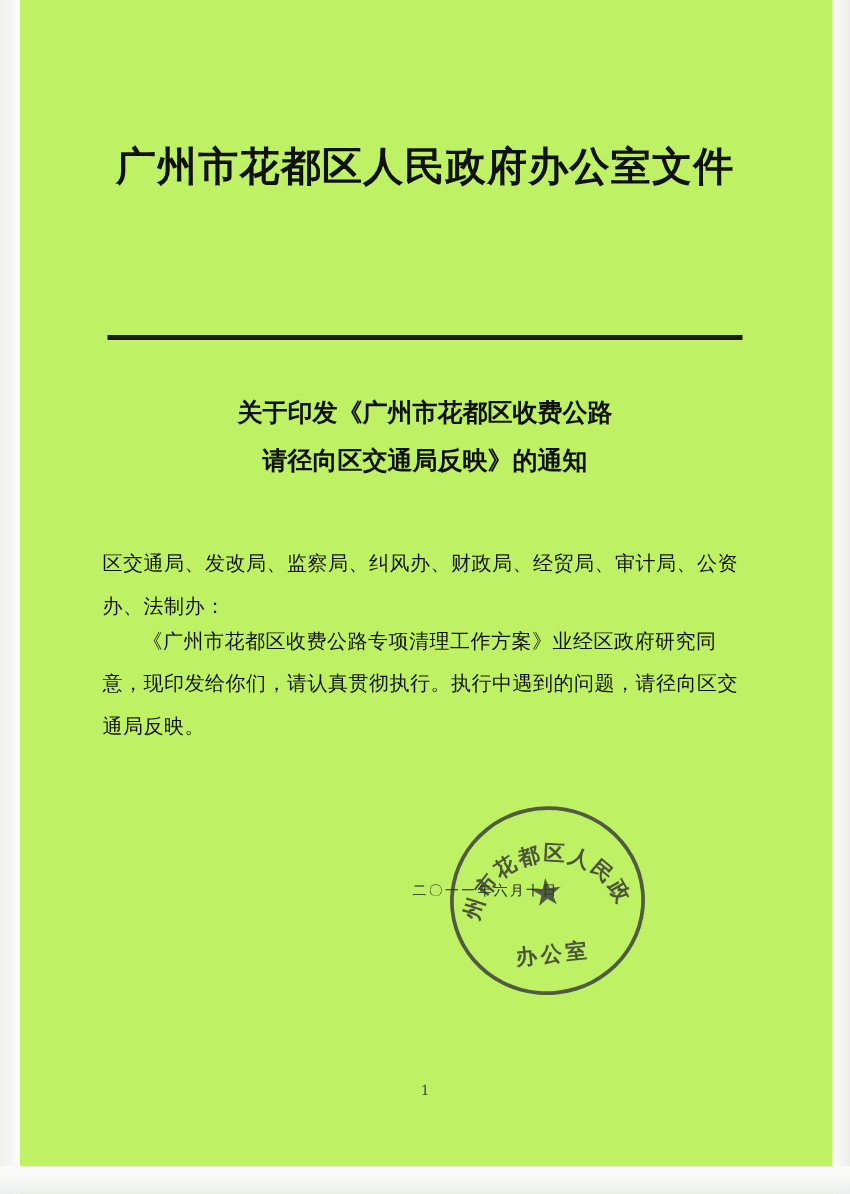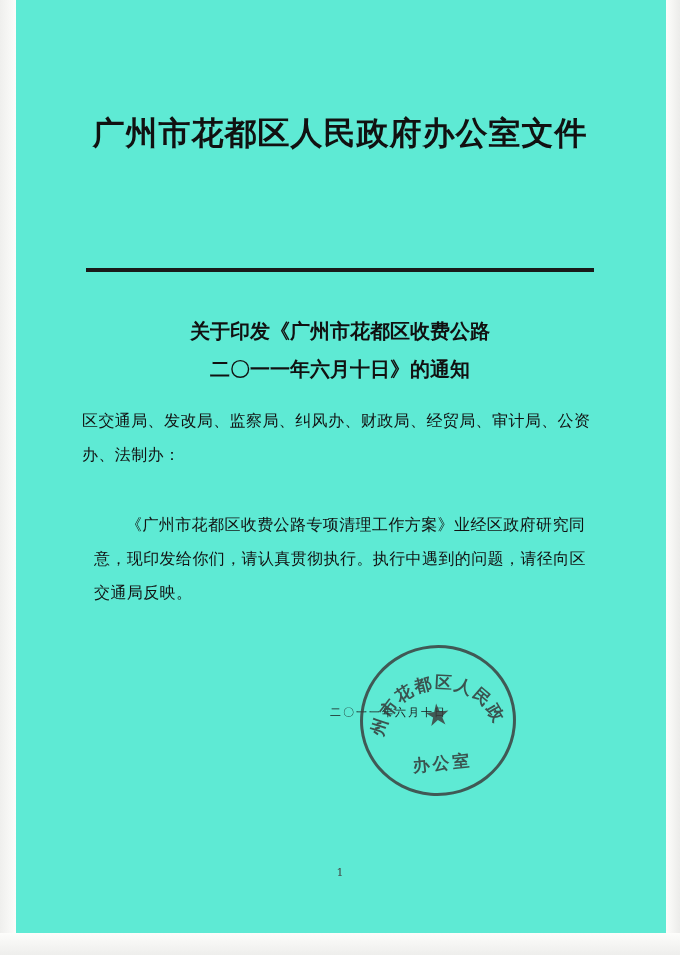--- a/index.html
+++ b/index.html
@@ -11,21 +11,21 @@
     width: 680px;
     height: 955px;
     position: relative;
     font-family: "DejaVu Serif", "Liberation Serif", serif;
     color: #0d0d0d;
     overflow: hidden;
   }
   .page {
     position: absolute;
     inset: 0;
-    background: #5eead4;
+    background: #bef264;
   }
   
   .paper-edge-left {
     position: absolute;
     left: 0; top: 0; bottom: 0;
     width: 16px;
     background: linear-gradient(to right, #efefed, #fdfdfb);
   }
   .paper-edge-right {
     position: absolute;
@@ -85,41 +85,41 @@
     line-height: 38px;
     color: #111111;
   }
   .subject .line {
     display: block;
     font-family: Liberation Serif, serif;
   }
 
   .recipients {
     position: absolute;
-    top: 404px;
+    top: 434px;
     left: 82px;
     width: 520px;
     font-size: 16px;
     line-height: 34px;
     color: #121212;
     letter-spacing: 0.4px;
   }
 
   .body-text {
     position: absolute;
     top: 496px;
     left: 82px;
     width: 520px;
     font-size: 16px;
     line-height: 34px;
     color: #121212;
     letter-spacing: 0.4px;
   }
   .body-text p {
-    margin: 12px;
+    margin: 0;
     text-indent: 2em;
   }
 
   .signature-date {
     position: absolute;
     top: 705px;
     left: 330px;
     font-size: 11px;
     letter-spacing: 2px;
     color: #161616;
@@ -196,21 +196,21 @@
   <div class="paper-edge-right"></div>
   <div class="paper-edge-bottom"></div>
 
   <div class="doc-title">广州市花都区人民政府办公室文件</div>
 
 
   <div class="red-rule"></div>
 
   <div class="subject">
     <span class="line">关于印发《广州市花都区收费公路</span>
-    <span class="line">二〇一一年六月十日》的通知</span>
+    <span class="line">请径向区交通局反映》的通知</span>
   </div>
 
   <div class="recipients">区交通局、发改局、监察局、纠风办、财政局、经贸局、审计局、公资办、法制办：</div>
 
   <div class="body-text">
     <p>《广州市花都区收费公路专项清理工作方案》业经区政府研究同意，现印发给你们，请认真贯彻执行。执行中遇到的问题，请径向区交通局反映。</p>
   </div>
 
   <div class="signature-date">二〇一一年六月十日</div>
 

